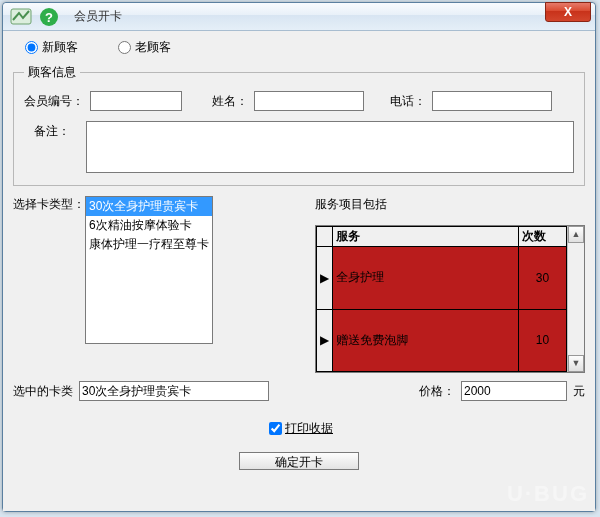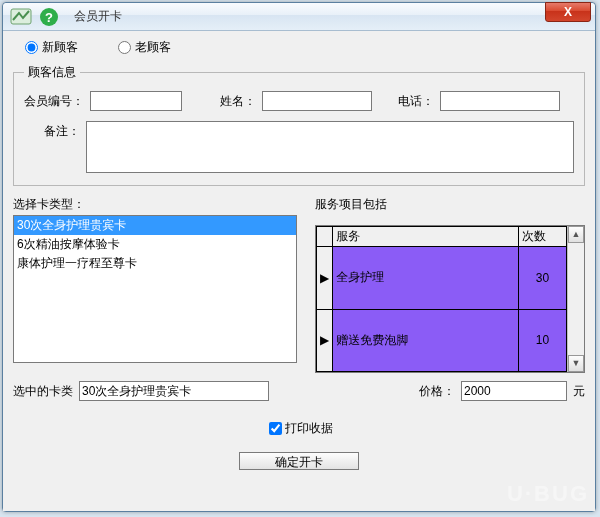--- a/index.html
+++ b/index.html
@@ -107,21 +107,21 @@
     border: 1px solid #7a7a7a;
     resize: none;
     font-size: 12px;
     padding: 2px;
   }
   .mid-row {
     display: flex;
     gap: 18px;
     margin-bottom: 8px;
   }
-  .col-left { flex: 0 0 284px; display: flex; flex-direction: column; }
+  .col-left { flex: 0 0 284px; display: flex; flex-direction: row; }
   .col-right { flex: 1; display: flex; flex-direction: column; gap: 10px; }
   .col-label { margin-bottom: 2px; }
   .card-list {
     border: 1px solid #7a7a7a;
     background: #fff;
     height: 148px;
     overflow: auto;
   }
   .card-item {
     padding: 1px 3px;
@@ -142,24 +142,24 @@
   .service-table {
     flex: 1;
     border-collapse: collapse;
     width: 100%;
     font-size: 12px;
   }
   .service-table th, .service-table td {
     border: 1px solid #000;
     padding: 1px 3px;
     text-align: left;
-    background: #8b5cf6;
+    background: #b91c1c;
   }
   .service-table th {
-    font-weight: normal;
+    font-weight: bold;
     background: #f0f0f0;
   }
   .service-table .row-marker {
     width: 14px;
     background: #f0f0f0;
     border: 1px solid #000;
   }
   .service-table td.count { text-align: center; width: 48px;}
   .scroll-col {
     width: 17px;
@@ -200,21 +200,21 @@
     height: 20px;
     border: 1px solid #7a7a7a;
     background: #fff;
     padding: 8px 2px;
     font-size: 12px;
   }
   .print-row {
     text-align: center;
     margin-bottom: 14px;
   }
-  .print-row label { display: inline-flex; align-items: center; gap: 0;}
+  .print-row label { display: inline-flex; align-items: center; gap: 0; text-decoration: underline;}
   .confirm-row { text-align: center; }
   .confirm-btn {
     width: 120px;
     height: 18px;
     border: 1px solid #7a7a7a;
     background: linear-gradient(#fdfdfd,#e3e3e3);
     cursor: pointer;
     font-size: 12px;
   }
   .watermark {
@@ -263,27 +263,27 @@
         <input type="radio" name="ct" style="">
         <span>老顾客</span>
       </label>
     </div>
 
     <fieldset class="customer">
       <legend>顾客信息</legend>
       <div class="info-row">
         <label>会员编号：</label>
         <input type="text" style="width: 92px;" value="">
-        <label style="margin-left:32px">姓名：</label>
+        <label style="margin-left:24px">姓名：</label>
         <input type="text" style="width: 110px;" value="">
         <label style="margin-left:20px">电话：</label>
         <input type="text" style="width: 120px;" value="">
       </div>
       <div class="remark-row">
-        <label style="width:56px;text-align:right">备注：</label>
+        <label style="width:56px;text-align:center">备注：</label>
         <textarea style=""></textarea>
       </div>
     </fieldset>
 
     <div class="mid-row">
       <div class="col-left">
         <div class="col-label">选择卡类型：</div>
         <div class="card-list" id="card-list">
             <div class="card-item selected">30次全身护理贵宾卡</div>
             <div class="card-item">6次精油按摩体验卡</div>

